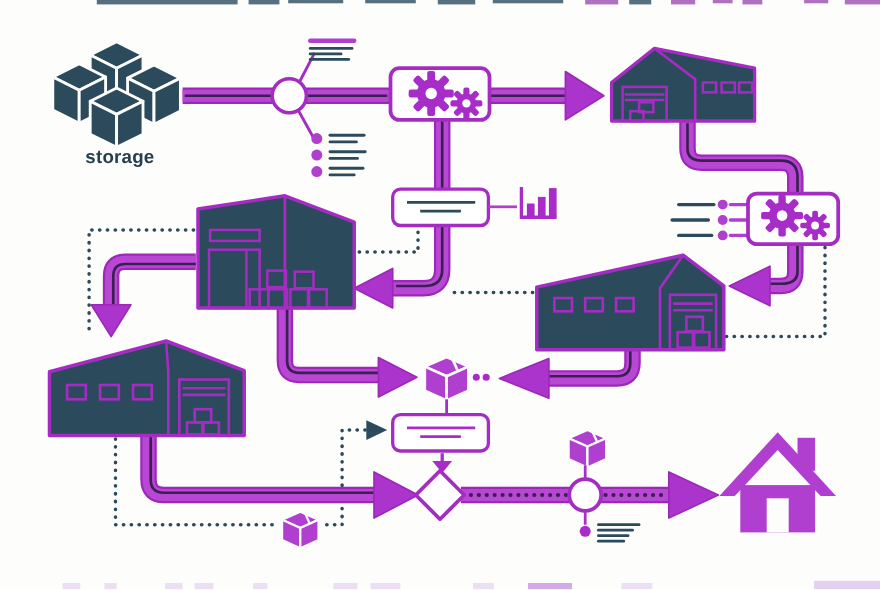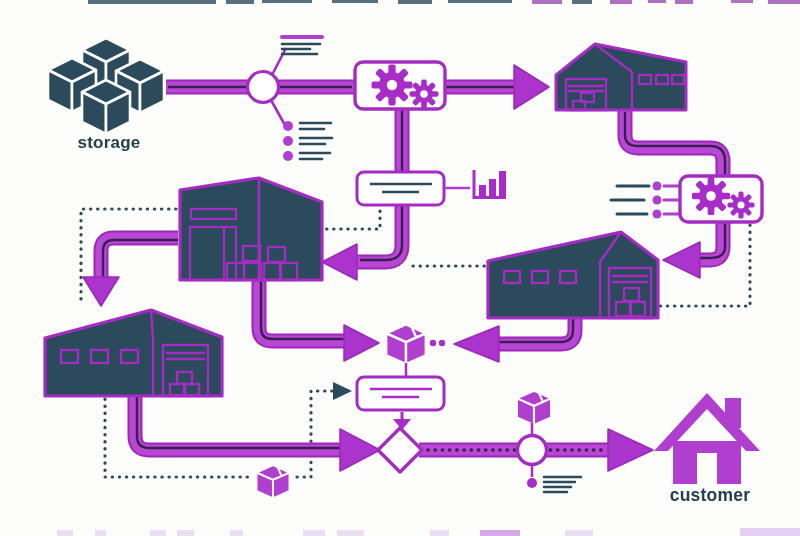--- a/index.html
+++ b/index.html
@@ -340,14 +340,13 @@
 
   <g fill="#b03fd0">
     <rect x="725" y="398" width="16" height="30"></rect>
     <polygon points="654,451 707,393 760,451 746,451 707,409 668,451"></polygon>
     <rect x="673" y="441" width="68" height="43"></rect>
     <rect x="697" y="453" width="20" height="31" fill="#fdfdfc"></rect>
   </g>
 </svg>
 
 <div class="lbl lbl-storage">storage</div>
-<div class="lbl lbl-customer">customer</div>
 </div>
 
 </body></html>

